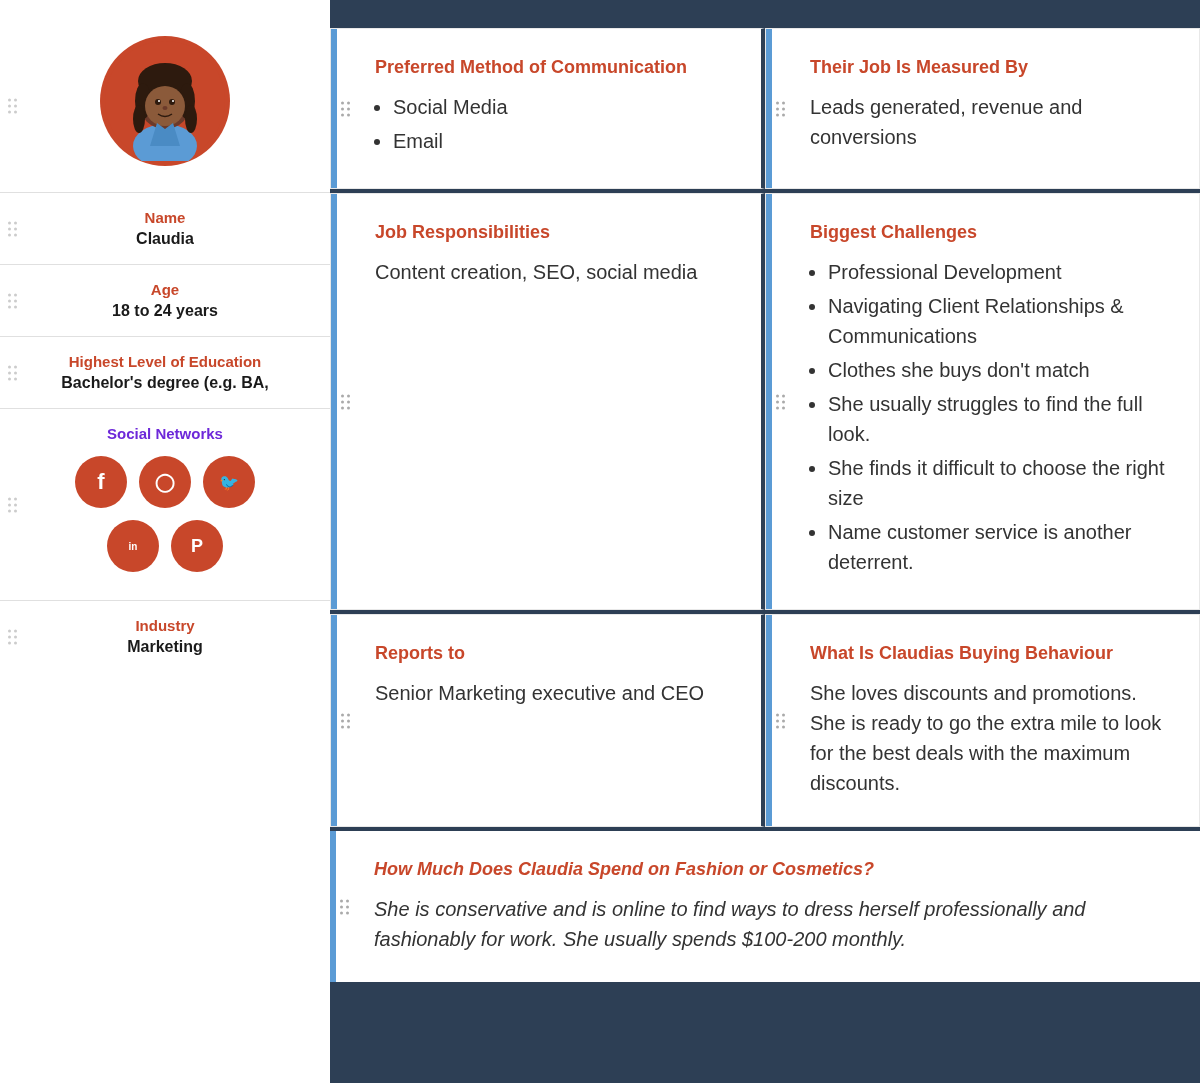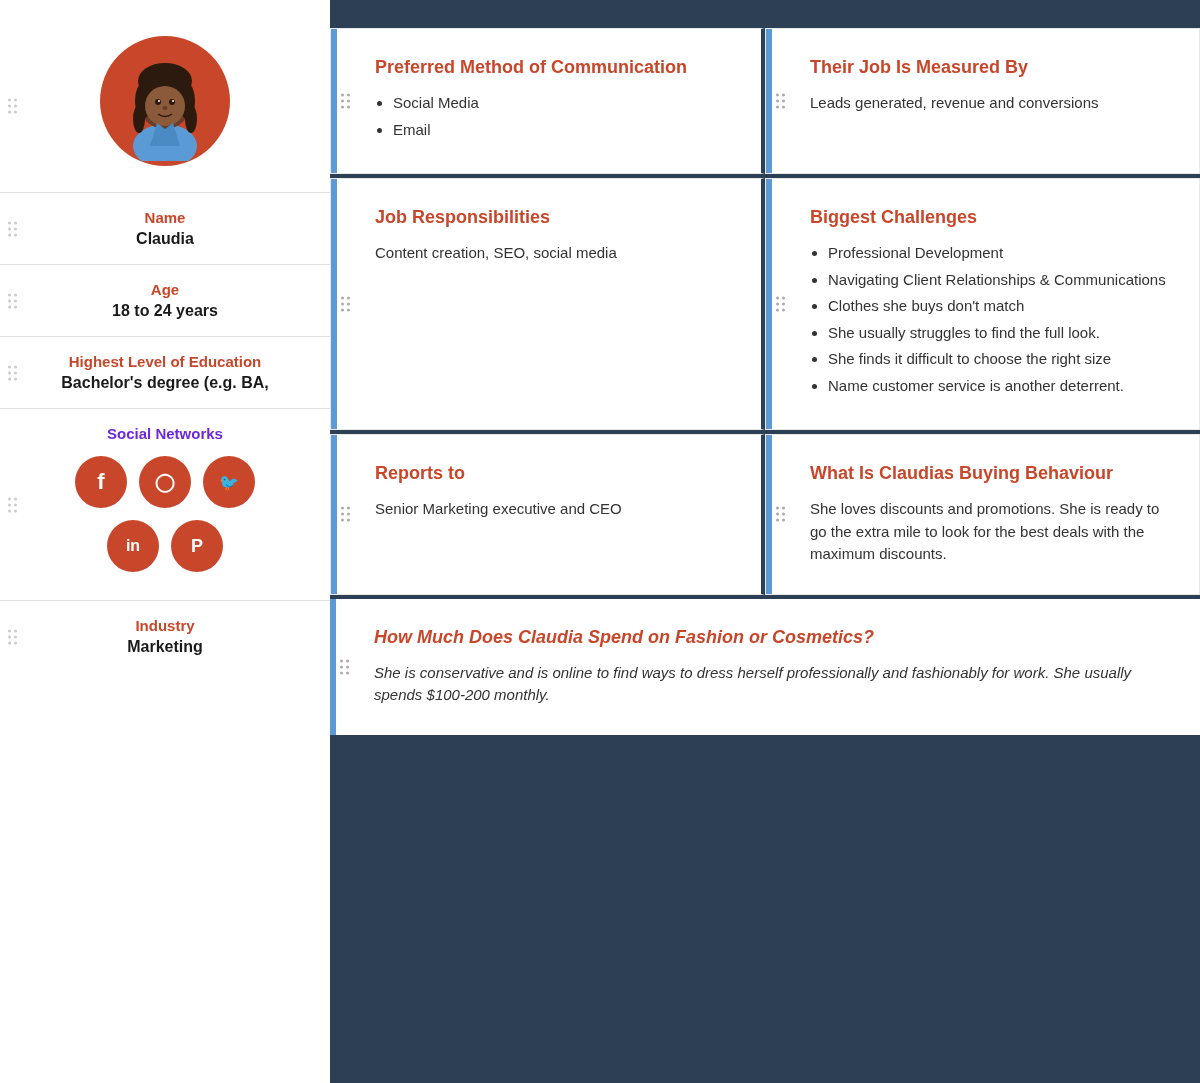--- a/index.html
+++ b/index.html
@@ -171,21 +171,21 @@
 
     .card-title {
       color: #c8472a;
       font-weight: bold;
       font-size: 18px;
       margin-bottom: 14px;
     }
 
     .card-body {
       color: #333;
-      font-size: 15px;
+      font-size: 20px;
       line-height: 1.5;
     }
 
     .card-body ul {
       padding-left: 18px;
     }
 
     .card-body ul li {
       margin-bottom: 4px;
     }
@@ -358,21 +358,21 @@
         </div>
         <div class="social-icon" title="Instagram">
           <span style="font-size:18px;">◯</span>
         </div>
         <div class="social-icon" title="Twitter">
           <span style="font-size:16px;">🐦</span>
         </div>
       </div>
       <div class="social-icons-row">
         <div class="social-icon" title="LinkedIn">
-          <span style="font-size:16px; font-weight:bold;">in</span>
+          <span style="font-size:10px; font-weight:bold;">in</span>
         </div>
         <div class="social-icon" title="Pinterest">
           <span style="font-size:18px;">P</span>
         </div>
       </div>
     </div>
 
     <div class="sidebar-section">
       <div class="drag-dots">
         <div class="drag-dots-pair">

